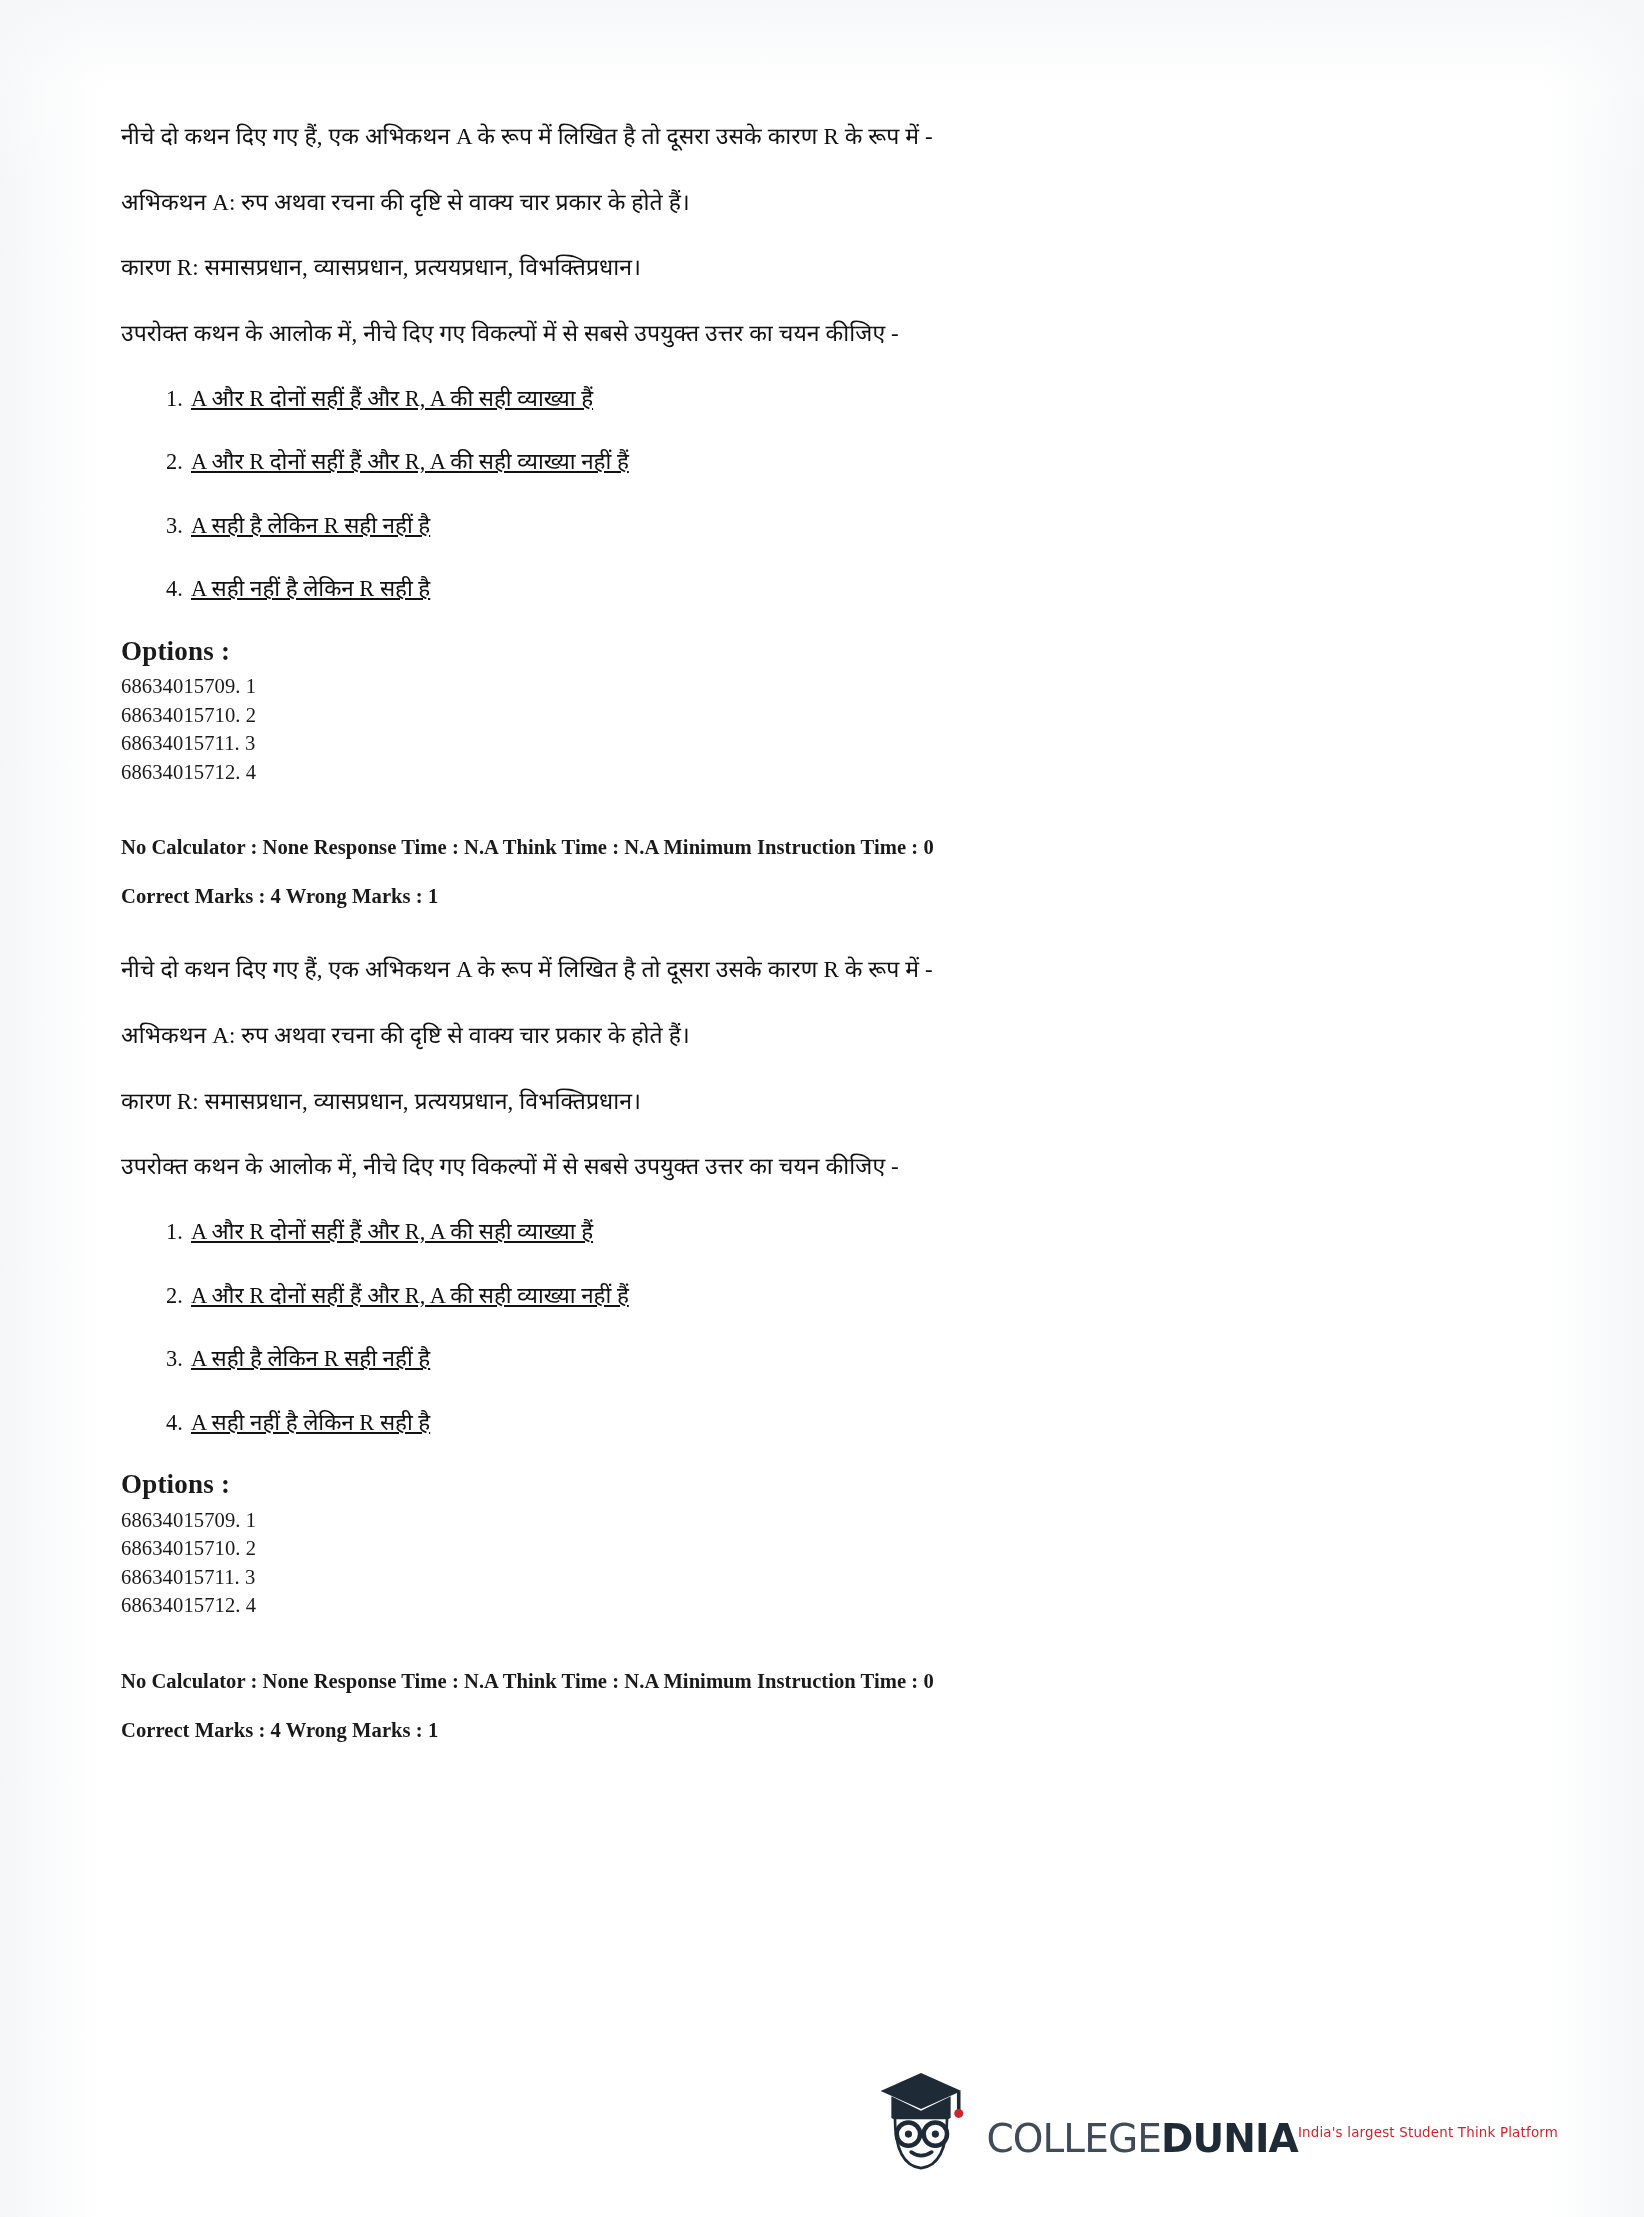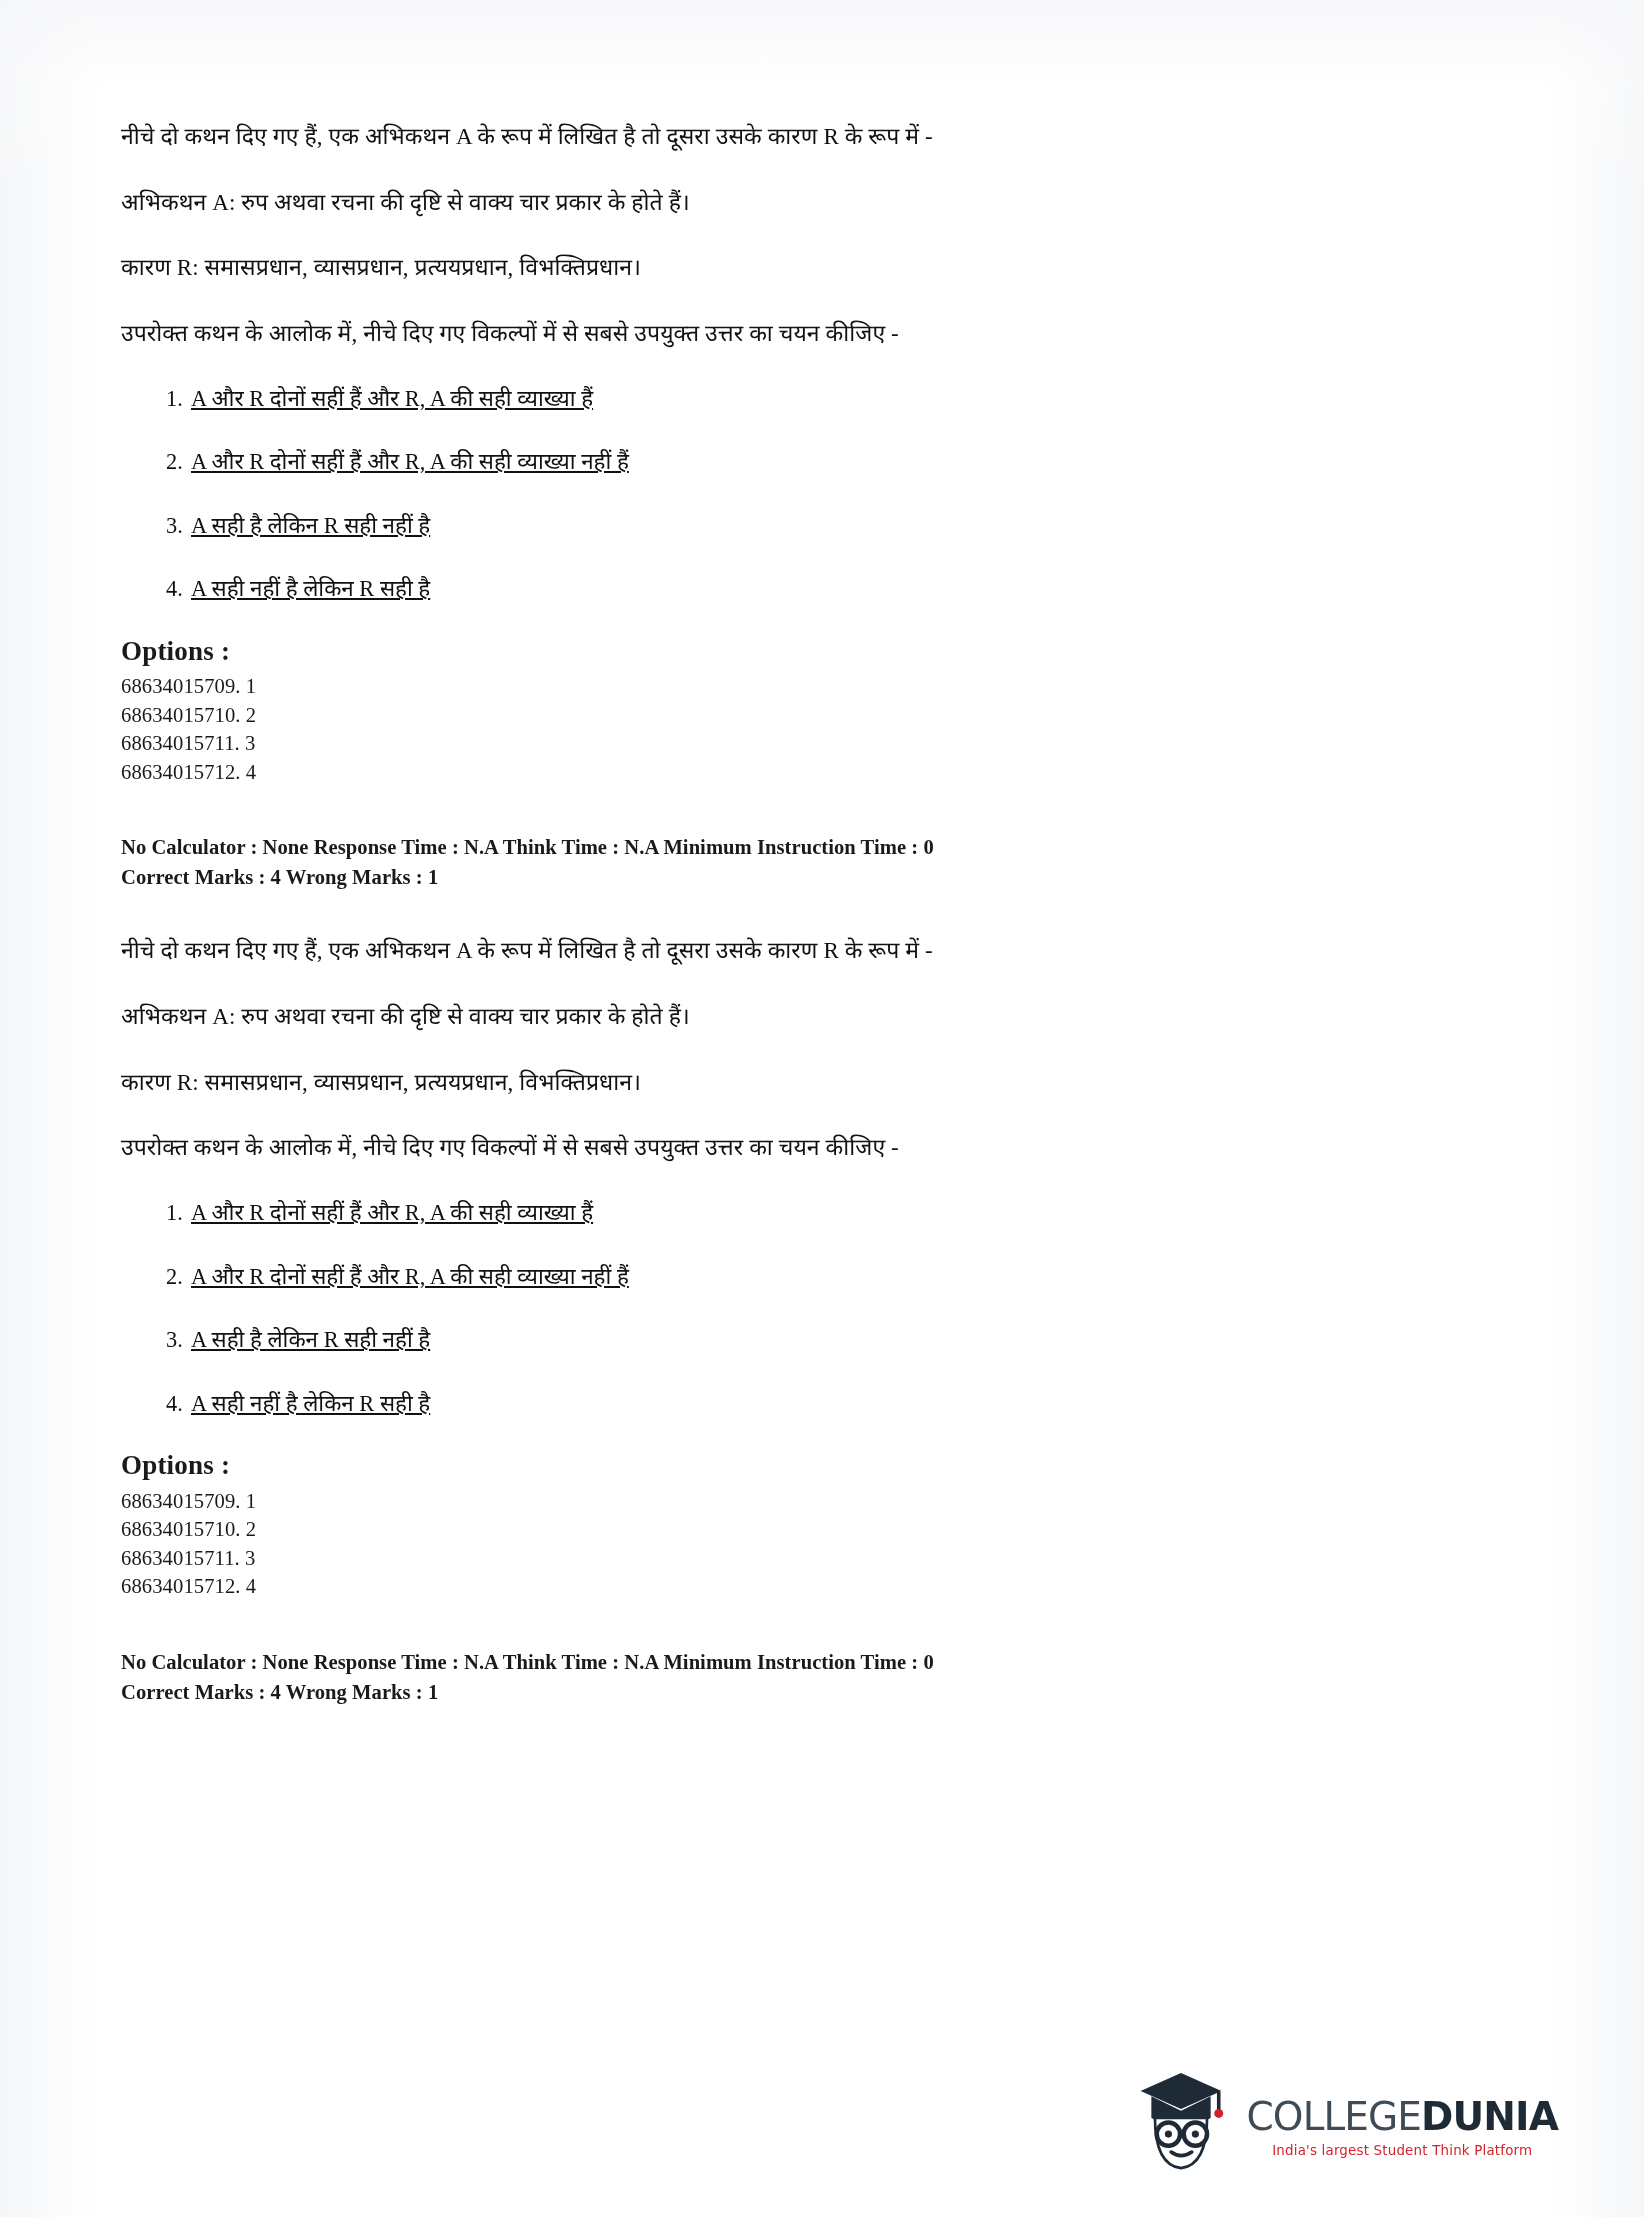--- a/index.html
+++ b/index.html
@@ -77,42 +77,42 @@
   }
 
   .meta {
     font-weight: bold;
     font-size: 20.6px;
     line-height: 1.42;
     margin: 47px 0 0 0;
     letter-spacing: 0.04px;
   }
   .meta .line2 { display: block; }
-  .meta .line3 { display: block; margin-top: 1px; }
+  .meta .line3 { display: block; margin-top: 20px; }
 
   .spacer-lg { height: 41px; }
 
   
   .footer-logo {
     position: absolute;
     right: 86px;
     bottom: 47px;
     display: flex;
     align-items: flex-end;
     gap: 12.5px;
   }
   .logo-mark {
     width: 106px;
     height: 106px;
     position: relative;
   }
   .logo-text-wrap {
     display: flex;
-    flex-direction: column;
-    align-items: center;
+    flex-direction: row;
+    align-items: flex-start;
     padding-bottom: 12.5px;
   }
   .logo-word {
     font-family: "DejaVu Sans", sans-serif;
     font-size: 39px;
     letter-spacing: -0.9px;
     line-height: 1;
   }
   .logo-word .light { color: #3f4b57; font-weight: 400; }
   .logo-word .bold { color: #1e2a36; font-weight: 700; }

